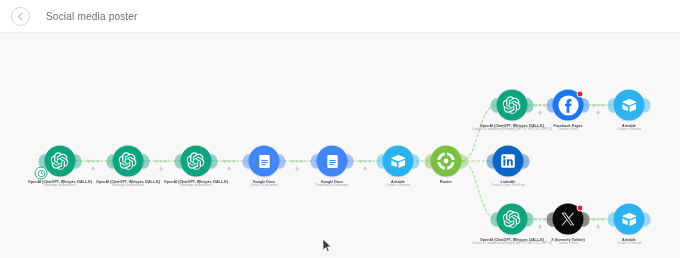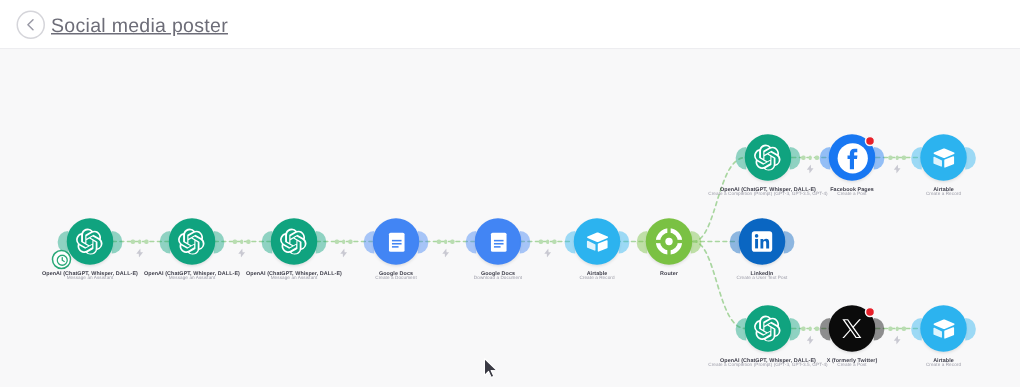--- a/index.html
+++ b/index.html
@@ -18,22 +18,22 @@
     display: flex; align-items: center; padding-left: 11px;
   }
   .back-btn {
     width: 19px; height: 19px; border-radius: 50%;
     border: 1px solid #d5d5da; background: #fff;
     display: flex; align-items: center; justify-content: center;
     cursor: pointer; flex: none;
   }
   .back-btn svg { display: block; }
   .page-title {
-    margin-left: 4px; font-size: 13px; color: #6d6d78;
-    letter-spacing: .2px; white-space: nowrap; text-decoration: underline;
+    margin-left: 16px; font-size: 10px; color: #6d6d78;
+    letter-spacing: .2px; white-space: nowrap;
   }
 
   
   .canvas {
     position: absolute; left: 0; top: 33px; width: 680px; height: 225px;
     background: #f8f8f9; overflow: hidden;
   }
   .edges { position: absolute; left: 0; top: 0; width: 680px; height: 225px; }
 
   

